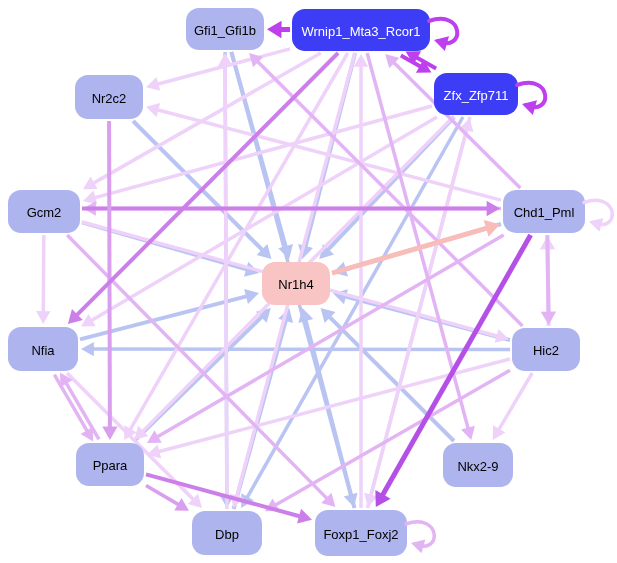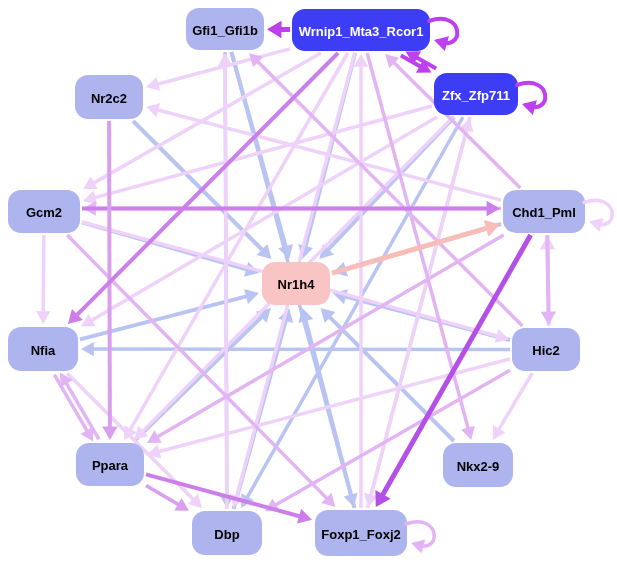--- a/index.html
+++ b/index.html
@@ -1,17 +1,17 @@
 <!DOCTYPE html>
 <html><head>
 <meta charset="utf-8">
 <style>
   html,body{margin:0;padding:0;background:#ffffff;}
   .canvas{position:relative;width:617px;height:561px;background:#ffffff;overflow:hidden;
-          font-family:"Liberation Sans",sans-serif;font-weight:bold;}
+          font-family:"Liberation Sans",sans-serif;}
   svg text{font-family:"Liberation Sans",sans-serif;font-size:13px;}
   svg{display:block;}
 </style>
 </head>
 <body>
 
 <div class="canvas">
   <svg id="graph" width="617" height="563" viewBox="0 0 617 563">
       <g>
         <line x1="231.4165029469548" y1="52" x2="286.4644205150797" y2="249.31964818433516" stroke="#b9c4f2" stroke-width="4" stroke-linecap="butt"></line>

